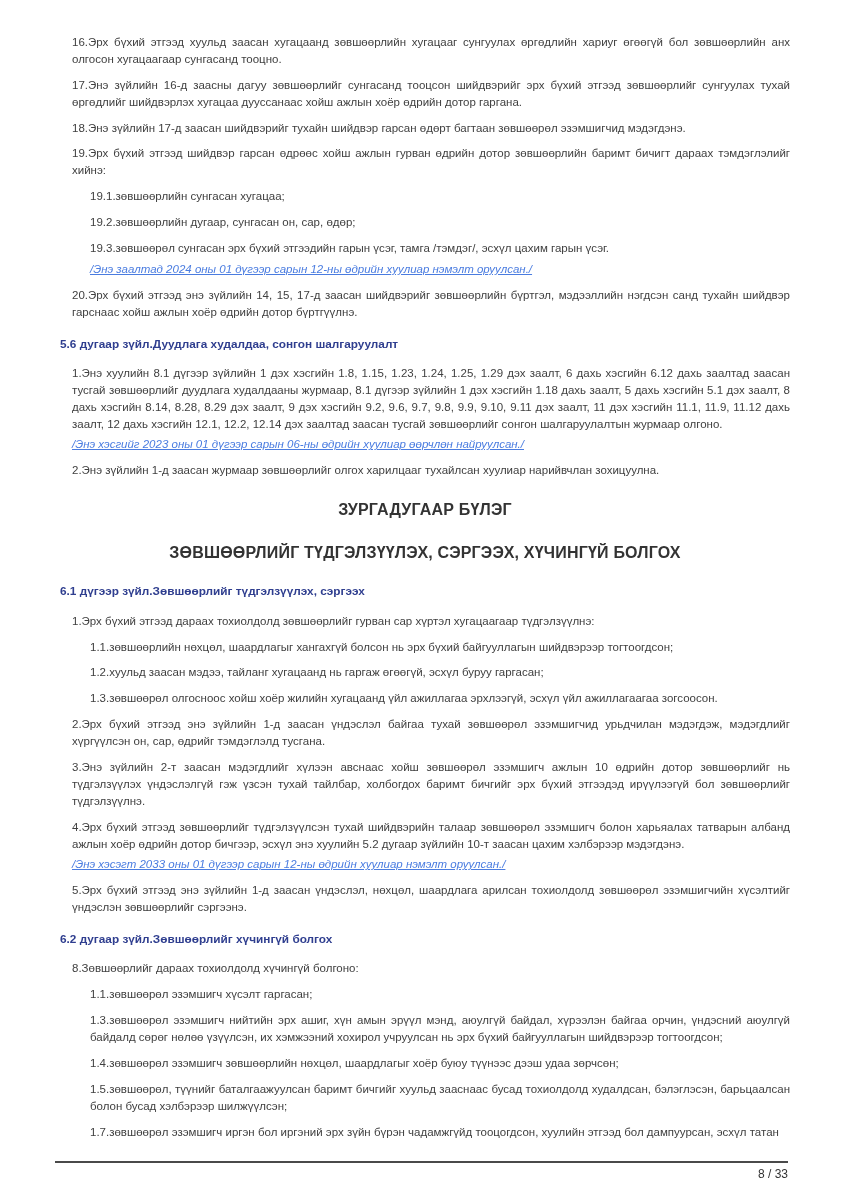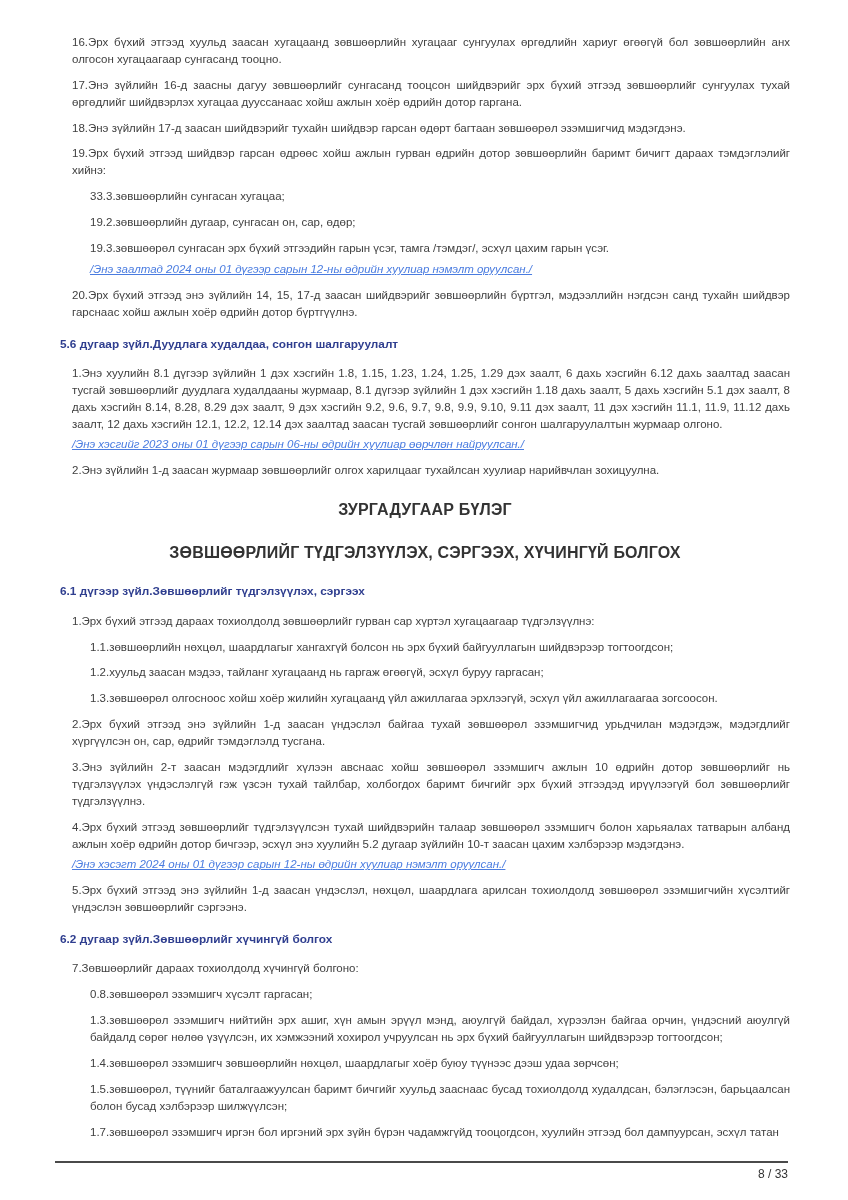--- a/index.html
+++ b/index.html
@@ -76,44 +76,44 @@
 </style>
 </head>
 <body>
 
 <div class="doc-page" style="width:848px;height:1064px;">
   <div class="doc-content">
       <div class="block p1">16.Эрх бүхий этгээд хуульд заасан хугацаанд зөвшөөрлийн хугацааг сунгуулах өргөдлийн хариуг өгөөгүй бол зөвшөөрлийн анх олгосон хугацаагаар сунгасанд тооцно.</div>
       <div class="block p1">17.Энэ зүйлийн 16-д заасны дагуу зөвшөөрлийг сунгасанд тооцсон шийдвэрийг эрх бүхий этгээд зөвшөөрлийг сунгуулах тухай өргөдлийг шийдвэрлэх хугацаа дууссанаас хойш ажлын хоёр өдрийн дотор гаргана.</div>
       <div class="block p1">18.Энэ зүйлийн 17-д заасан шийдвэрийг тухайн шийдвэр гарсан өдөрт багтаан зөвшөөрөл эзэмшигчид мэдэгдэнэ.</div>
       <div class="block p1">19.Эрх бүхий этгээд шийдвэр гарсан өдрөөс хойш ажлын гурван өдрийн дотор зөвшөөрлийн баримт бичигт дараах тэмдэглэлийг хийнэ:</div>
-      <div class="block p2">33.3.зөвшөөрлийн сунгасан хугацаа;</div>
+      <div class="block p2">19.1.зөвшөөрлийн сунгасан хугацаа;</div>
       <div class="block p2">19.2.зөвшөөрлийн дугаар, сунгасан он, сар, өдөр;</div>
       <div class="block p2">19.3.зөвшөөрөл сунгасан эрх бүхий этгээдийн гарын үсэг, тамга /тэмдэг/, эсхүл цахим гарын үсэг.</div>
       <div class="block link ind2">/Энэ заалтад 2024 оны 01 дүгээр сарын 12-ны өдрийн хуулиар нэмэлт оруулсан./</div>
       <div class="block p1">20.Эрх бүхий этгээд энэ зүйлийн 14, 15, 17-д заасан шийдвэрийг зөвшөөрлийн бүртгэл, мэдээллийн нэгдсэн санд тухайн шийдвэр гарснаас хойш ажлын хоёр өдрийн дотор бүртгүүлнэ.</div>
       <div class="block heading">5.6 дугаар зүйл.Дуудлага худалдаа, сонгон шалгаруулалт</div>
       <div class="block p1">1.Энэ хуулийн 8.1 дүгээр зүйлийн 1 дэх хэсгийн 1.8, 1.15, 1.23, 1.24, 1.25, 1.29 дэх заалт, 6 дахь хэсгийн 6.12 дахь заалтад заасан тусгай зөвшөөрлийг дуудлага худалдааны журмаар, 8.1 дүгээр зүйлийн 1 дэх хэсгийн 1.18 дахь заалт, 5 дахь хэсгийн 5.1 дэх заалт, 8 дахь хэсгийн 8.14, 8.28, 8.29 дэх заалт, 9 дэх хэсгийн 9.2, 9.6, 9.7, 9.8, 9.9, 9.10, 9.11 дэх заалт, 11 дэх хэсгийн 11.1, 11.9, 11.12 дахь заалт, 12 дахь хэсгийн 12.1, 12.2, 12.14 дэх заалтад заасан тусгай зөвшөөрлийг сонгон шалгаруулалтын журмаар олгоно.</div>
       <div class="block link ind1">/Энэ хэсгийг 2023 оны 01 дүгээр сарын 06-ны өдрийн хуулиар өөрчлөн найруулсан./</div>
       <div class="block p1">2.Энэ зүйлийн 1-д заасан журмаар зөвшөөрлийг олгох харилцааг тухайлсан хуулиар нарийвчлан зохицуулна.</div>
       <div class="block chapter">ЗУРГАДУГААР БҮЛЭГ</div>
       <div class="block chapter">ЗӨВШӨӨРЛИЙГ ТҮДГЭЛЗҮҮЛЭХ, СЭРГЭЭХ, ХҮЧИНГҮЙ БОЛГОХ</div>
       <div class="block heading">6.1 дүгээр зүйл.Зөвшөөрлийг түдгэлзүүлэх, сэргээх</div>
       <div class="block p1">1.Эрх бүхий этгээд дараах тохиолдолд зөвшөөрлийг гурван сар хүртэл хугацаагаар түдгэлзүүлнэ:</div>
       <div class="block p2">1.1.зөвшөөрлийн нөхцөл, шаардлагыг хангахгүй болсон нь эрх бүхий байгууллагын шийдвэрээр тогтоогдсон;</div>
       <div class="block p2">1.2.хуульд заасан мэдээ, тайланг хугацаанд нь гаргаж өгөөгүй, эсхүл буруу гаргасан;</div>
       <div class="block p2">1.3.зөвшөөрөл олгосноос хойш хоёр жилийн хугацаанд үйл ажиллагаа эрхлээгүй, эсхүл үйл ажиллагаагаа зогсоосон.</div>
       <div class="block p1">2.Эрх бүхий этгээд энэ зүйлийн 1-д заасан үндэслэл байгаа тухай зөвшөөрөл эзэмшигчид урьдчилан мэдэгдэж, мэдэгдлийг хүргүүлсэн он, сар, өдрийг тэмдэглэлд тусгана.</div>
       <div class="block p1">3.Энэ зүйлийн 2-т заасан мэдэгдлийг хүлээн авснаас хойш зөвшөөрөл эзэмшигч ажлын 10 өдрийн дотор зөвшөөрлийг нь түдгэлзүүлэх үндэслэлгүй гэж үзсэн тухай тайлбар, холбогдох баримт бичгийг эрх бүхий этгээдэд ирүүлээгүй бол зөвшөөрлийг түдгэлзүүлнэ.</div>
       <div class="block p1">4.Эрх бүхий этгээд зөвшөөрлийг түдгэлзүүлсэн тухай шийдвэрийн талаар зөвшөөрөл эзэмшигч болон харьяалах татварын албанд ажлын хоёр өдрийн дотор бичгээр, эсхүл энэ хуулийн 5.2 дугаар зүйлийн 10-т заасан цахим хэлбэрээр мэдэгдэнэ.</div>
-      <div class="block link ind1">/Энэ хэсэгт 2024 оны 01 дүгээр сарын 12-ны өдрийн хуулиар нэмэлт оруулсан./</div>
+      <div class="block link ind1">/Энэ хэсэгт 2033 оны 01 дүгээр сарын 12-ны өдрийн хуулиар нэмэлт оруулсан./</div>
       <div class="block p1">5.Эрх бүхий этгээд энэ зүйлийн 1-д заасан үндэслэл, нөхцөл, шаардлага арилсан тохиолдолд зөвшөөрөл эзэмшигчийн хүсэлтийг үндэслэн зөвшөөрлийг сэргээнэ.</div>
       <div class="block heading">6.2 дугаар зүйл.Зөвшөөрлийг хүчингүй болгох</div>
-      <div class="block p1">7.Зөвшөөрлийг дараах тохиолдолд хүчингүй болгоно:</div>
-      <div class="block p2">0.8.зөвшөөрөл эзэмшигч хүсэлт гаргасан;</div>
+      <div class="block p1">8.Зөвшөөрлийг дараах тохиолдолд хүчингүй болгоно:</div>
+      <div class="block p2">1.1.зөвшөөрөл эзэмшигч хүсэлт гаргасан;</div>
       <div class="block p2">1.3.зөвшөөрөл эзэмшигч нийтийн эрх ашиг, хүн амын эрүүл мэнд, аюулгүй байдал, хүрээлэн байгаа орчин, үндэсний аюулгүй байдалд сөрөг нөлөө үзүүлсэн, их хэмжээний хохирол учруулсан нь эрх бүхий байгууллагын шийдвэрээр тогтоогдсон;</div>
       <div class="block p2">1.4.зөвшөөрөл эзэмшигч зөвшөөрлийн нөхцөл, шаардлагыг хоёр буюу түүнээс дээш удаа зөрчсөн;</div>
       <div class="block p2">1.5.зөвшөөрөл, түүнийг баталгаажуулсан баримт бичгийг хуульд зааснаас бусад тохиолдолд худалдсан, бэлэглэсэн, барьцаалсан болон бусад хэлбэрээр шилжүүлсэн;</div>
       <div class="block p2">1.7.зөвшөөрөл эзэмшигч иргэн бол иргэний эрх зүйн бүрэн чадамжгүйд тооцогдсон, хуулийн этгээд бол дампуурсан, эсхүл татан</div>
     </div>
   <div class="footer-line"></div>
   <div class="page-num">8 / 33</div>
 </div>
 
 </body></html>

